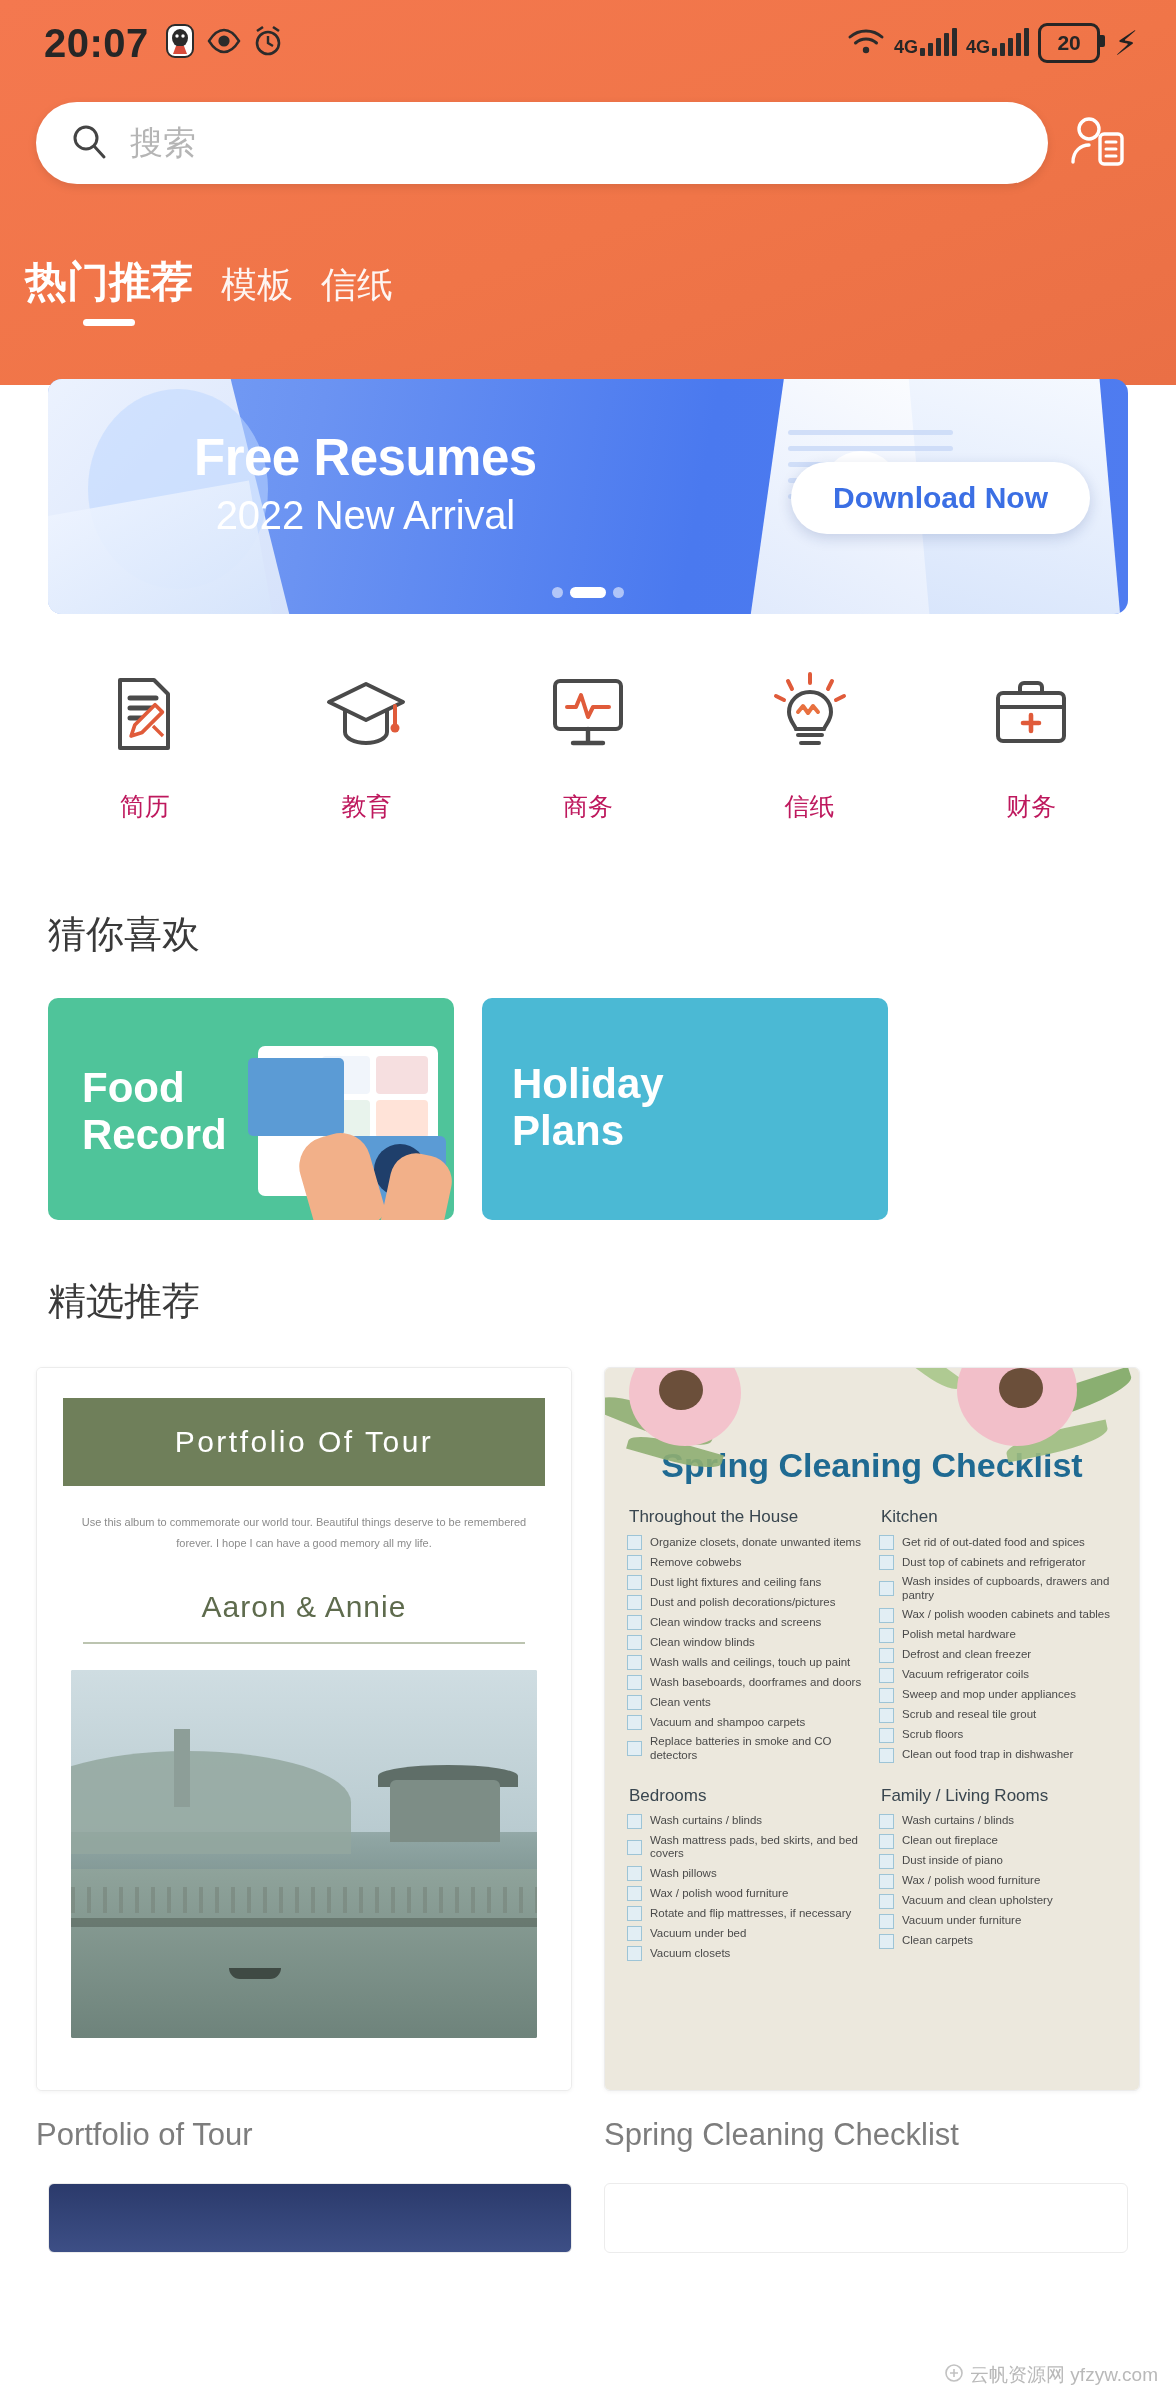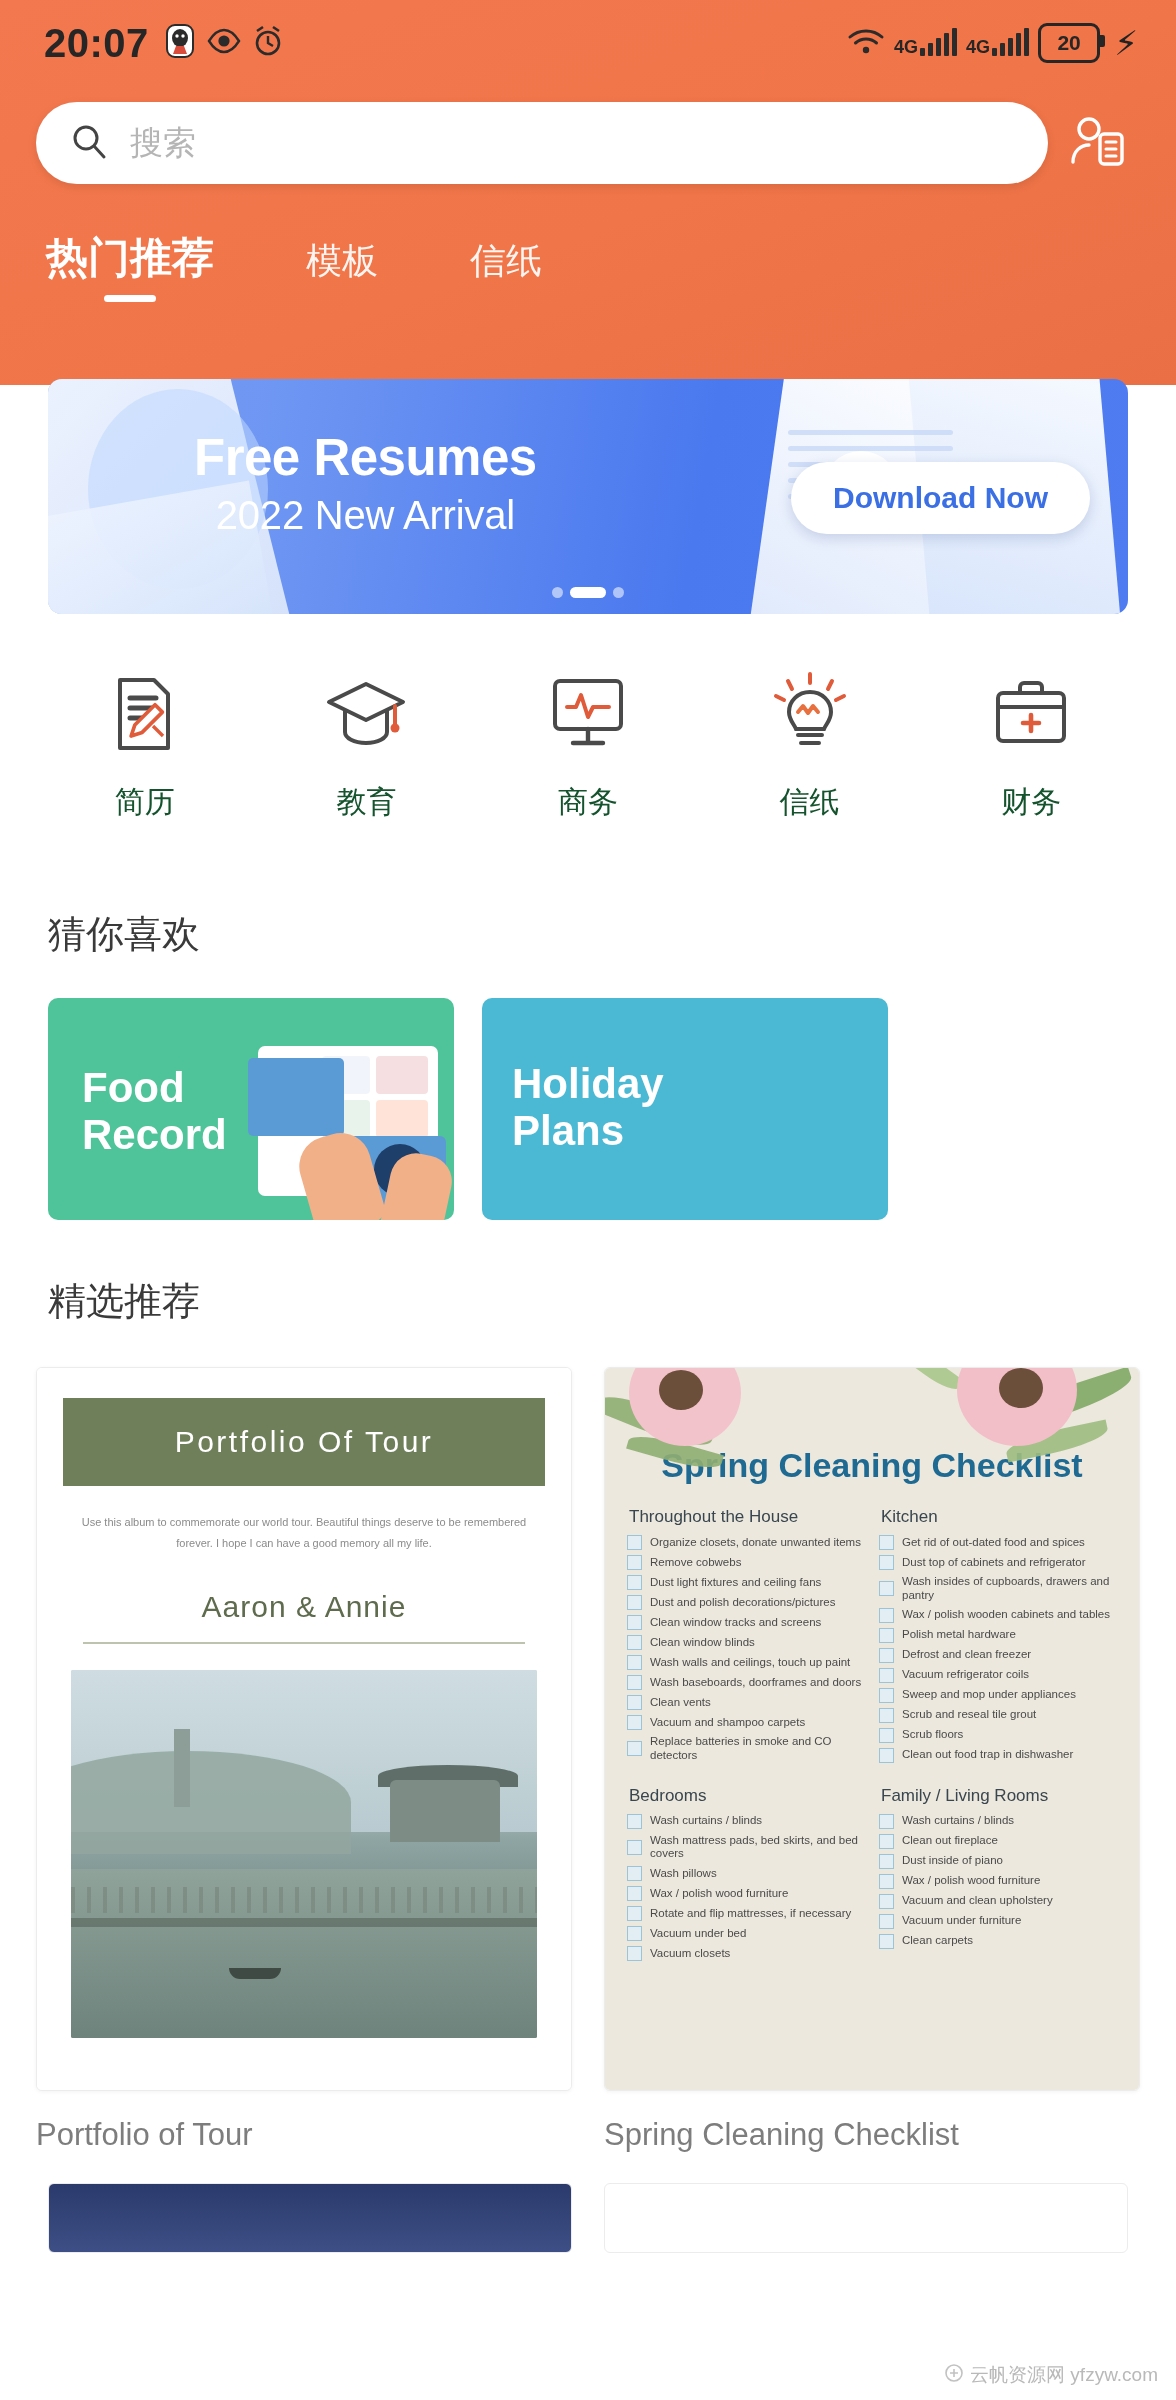--- a/index.html
+++ b/index.html
@@ -48,21 +48,21 @@
   .search-box svg { flex:none; }
   .search-input {
     border:none; outline:none; background:transparent; margin-left:22px;
     font-size:33px; color:#4a4a4a; width:100%;
     font-family:"Liberation Sans","DejaVu Sans",sans-serif;
   }
   .search-input::placeholder { color:#b5b5b5; }
   .profile-btn { width:86px; display:flex; justify-content:center; align-items:center; margin-left:6px;}
 
   
-  .tabs { display:flex; align-items:flex-end; padding:0 46px; margin-top:46px; gap:92px; }
+  .tabs { display:flex; align-items:flex-end; padding:0 25px; margin-top:70px; gap:28px; }
   .tab { position:relative; padding-bottom:20px; cursor:pointer; }
   .tab span { color:#fff; font-size:36px; opacity:.93; }
   .tab.active span { font-size:42px; font-weight:700; opacity:1; }
   .tab.active::after {
     content:""; position:absolute; left:50%; transform:translateX(-50%);
     bottom:4px; width:52px; height:7px; background:#fff; border-radius:4px;
   }
 
   
   .banner-wrap { padding:0 48px; margin-top:-6px; }
@@ -95,21 +95,21 @@
   }
   .dots { position:absolute; left:50%; transform:translateX(-50%); bottom:16px;
           display:flex; gap:7px; align-items:center;}
   .dot { width:11px;height:11px;border-radius:50%;background:rgba(255,255,255,.55);}
   .dot.active { width:36px; border-radius:7px; background:#fff; }
 
   
   .cats { display:flex; padding:0 34px; margin-top:58px; }
   .cat { flex:1; display:flex; flex-direction:column; align-items:center; cursor:pointer; }
   .cat-ico { height:84px; display:flex; align-items:center; justify-content:center; }
-  .cat-label { margin-top:26px; font-size:30px; color:#14532d; }
+  .cat-label { margin-top:34px; font-size:25px; color:#be185d; }
 
   
   .sec-title { font-size:38px; color:#3a3a3a; padding:0 48px; }
   .sec1 { margin-top:86px; }
   .sec2 { margin-top:56px; }
 
   .hcards { display:flex; gap:28px; padding:0 48px; margin-top:38px; overflow:hidden; }
   .hcard { flex:none; width:406px; height:222px; border-radius:10px; position:relative; overflow:hidden; cursor:pointer;}
   .hcard .hc-title { position:absolute; font-weight:700; line-height:1.12; }
 

